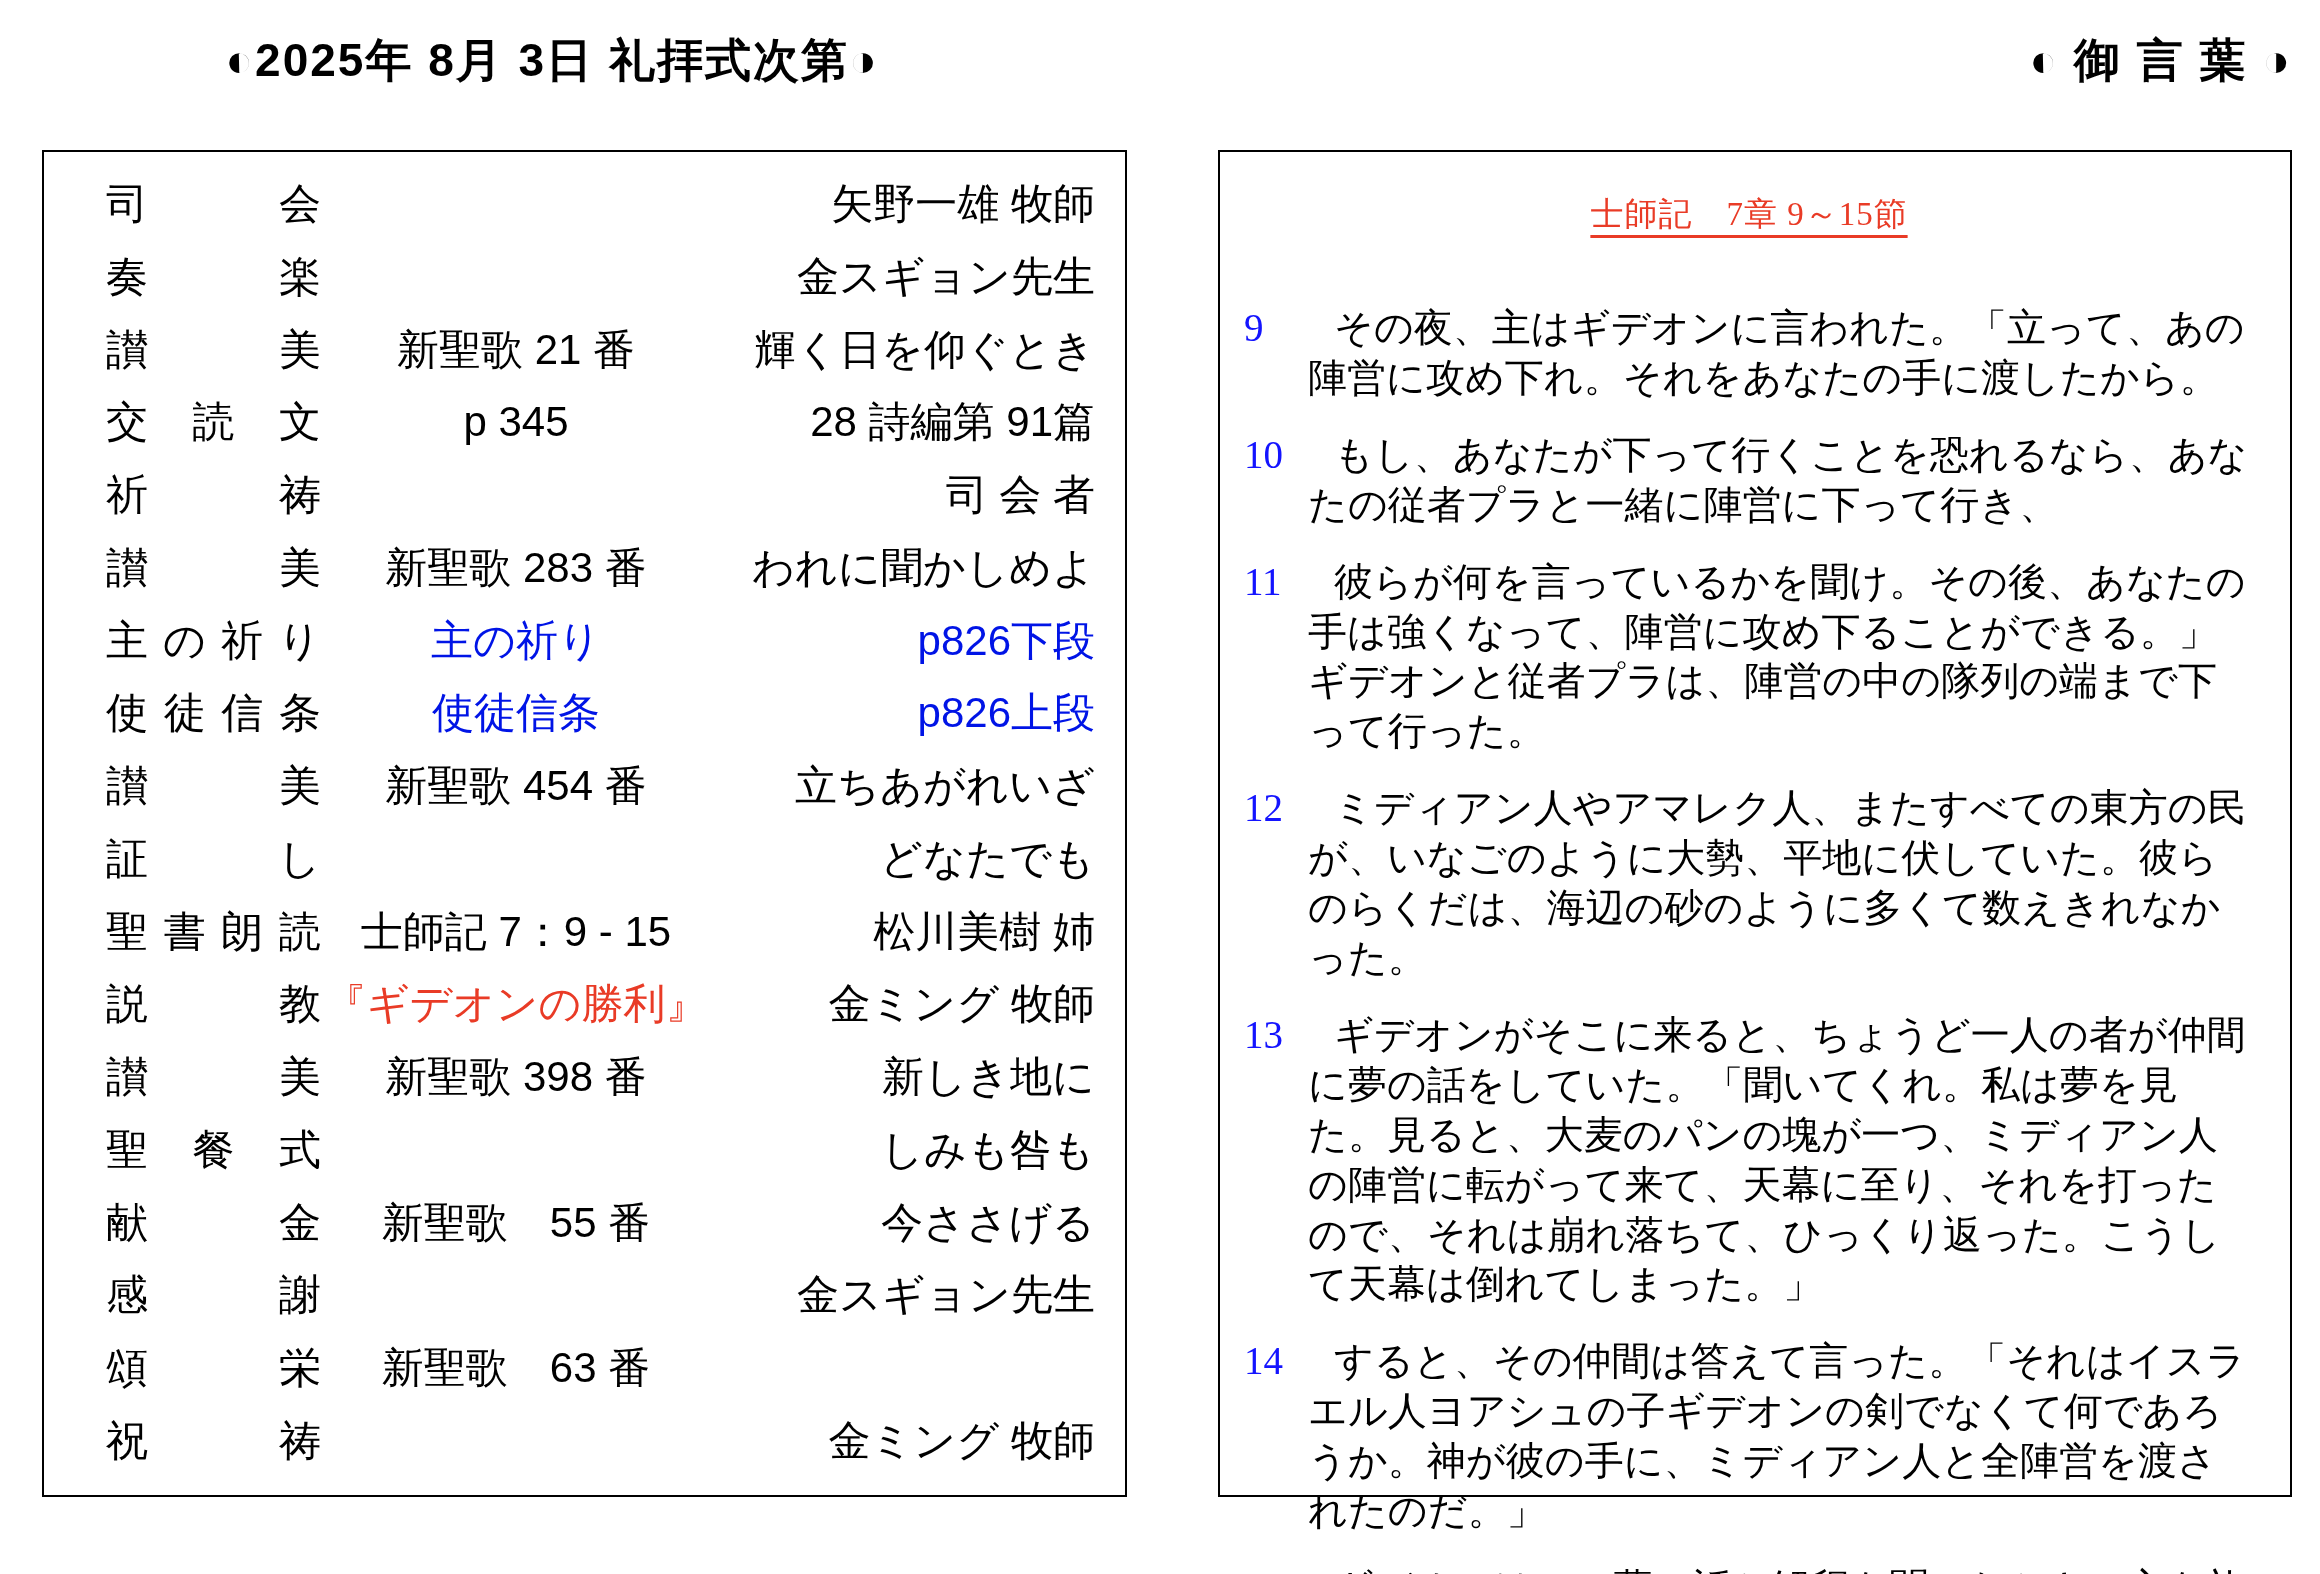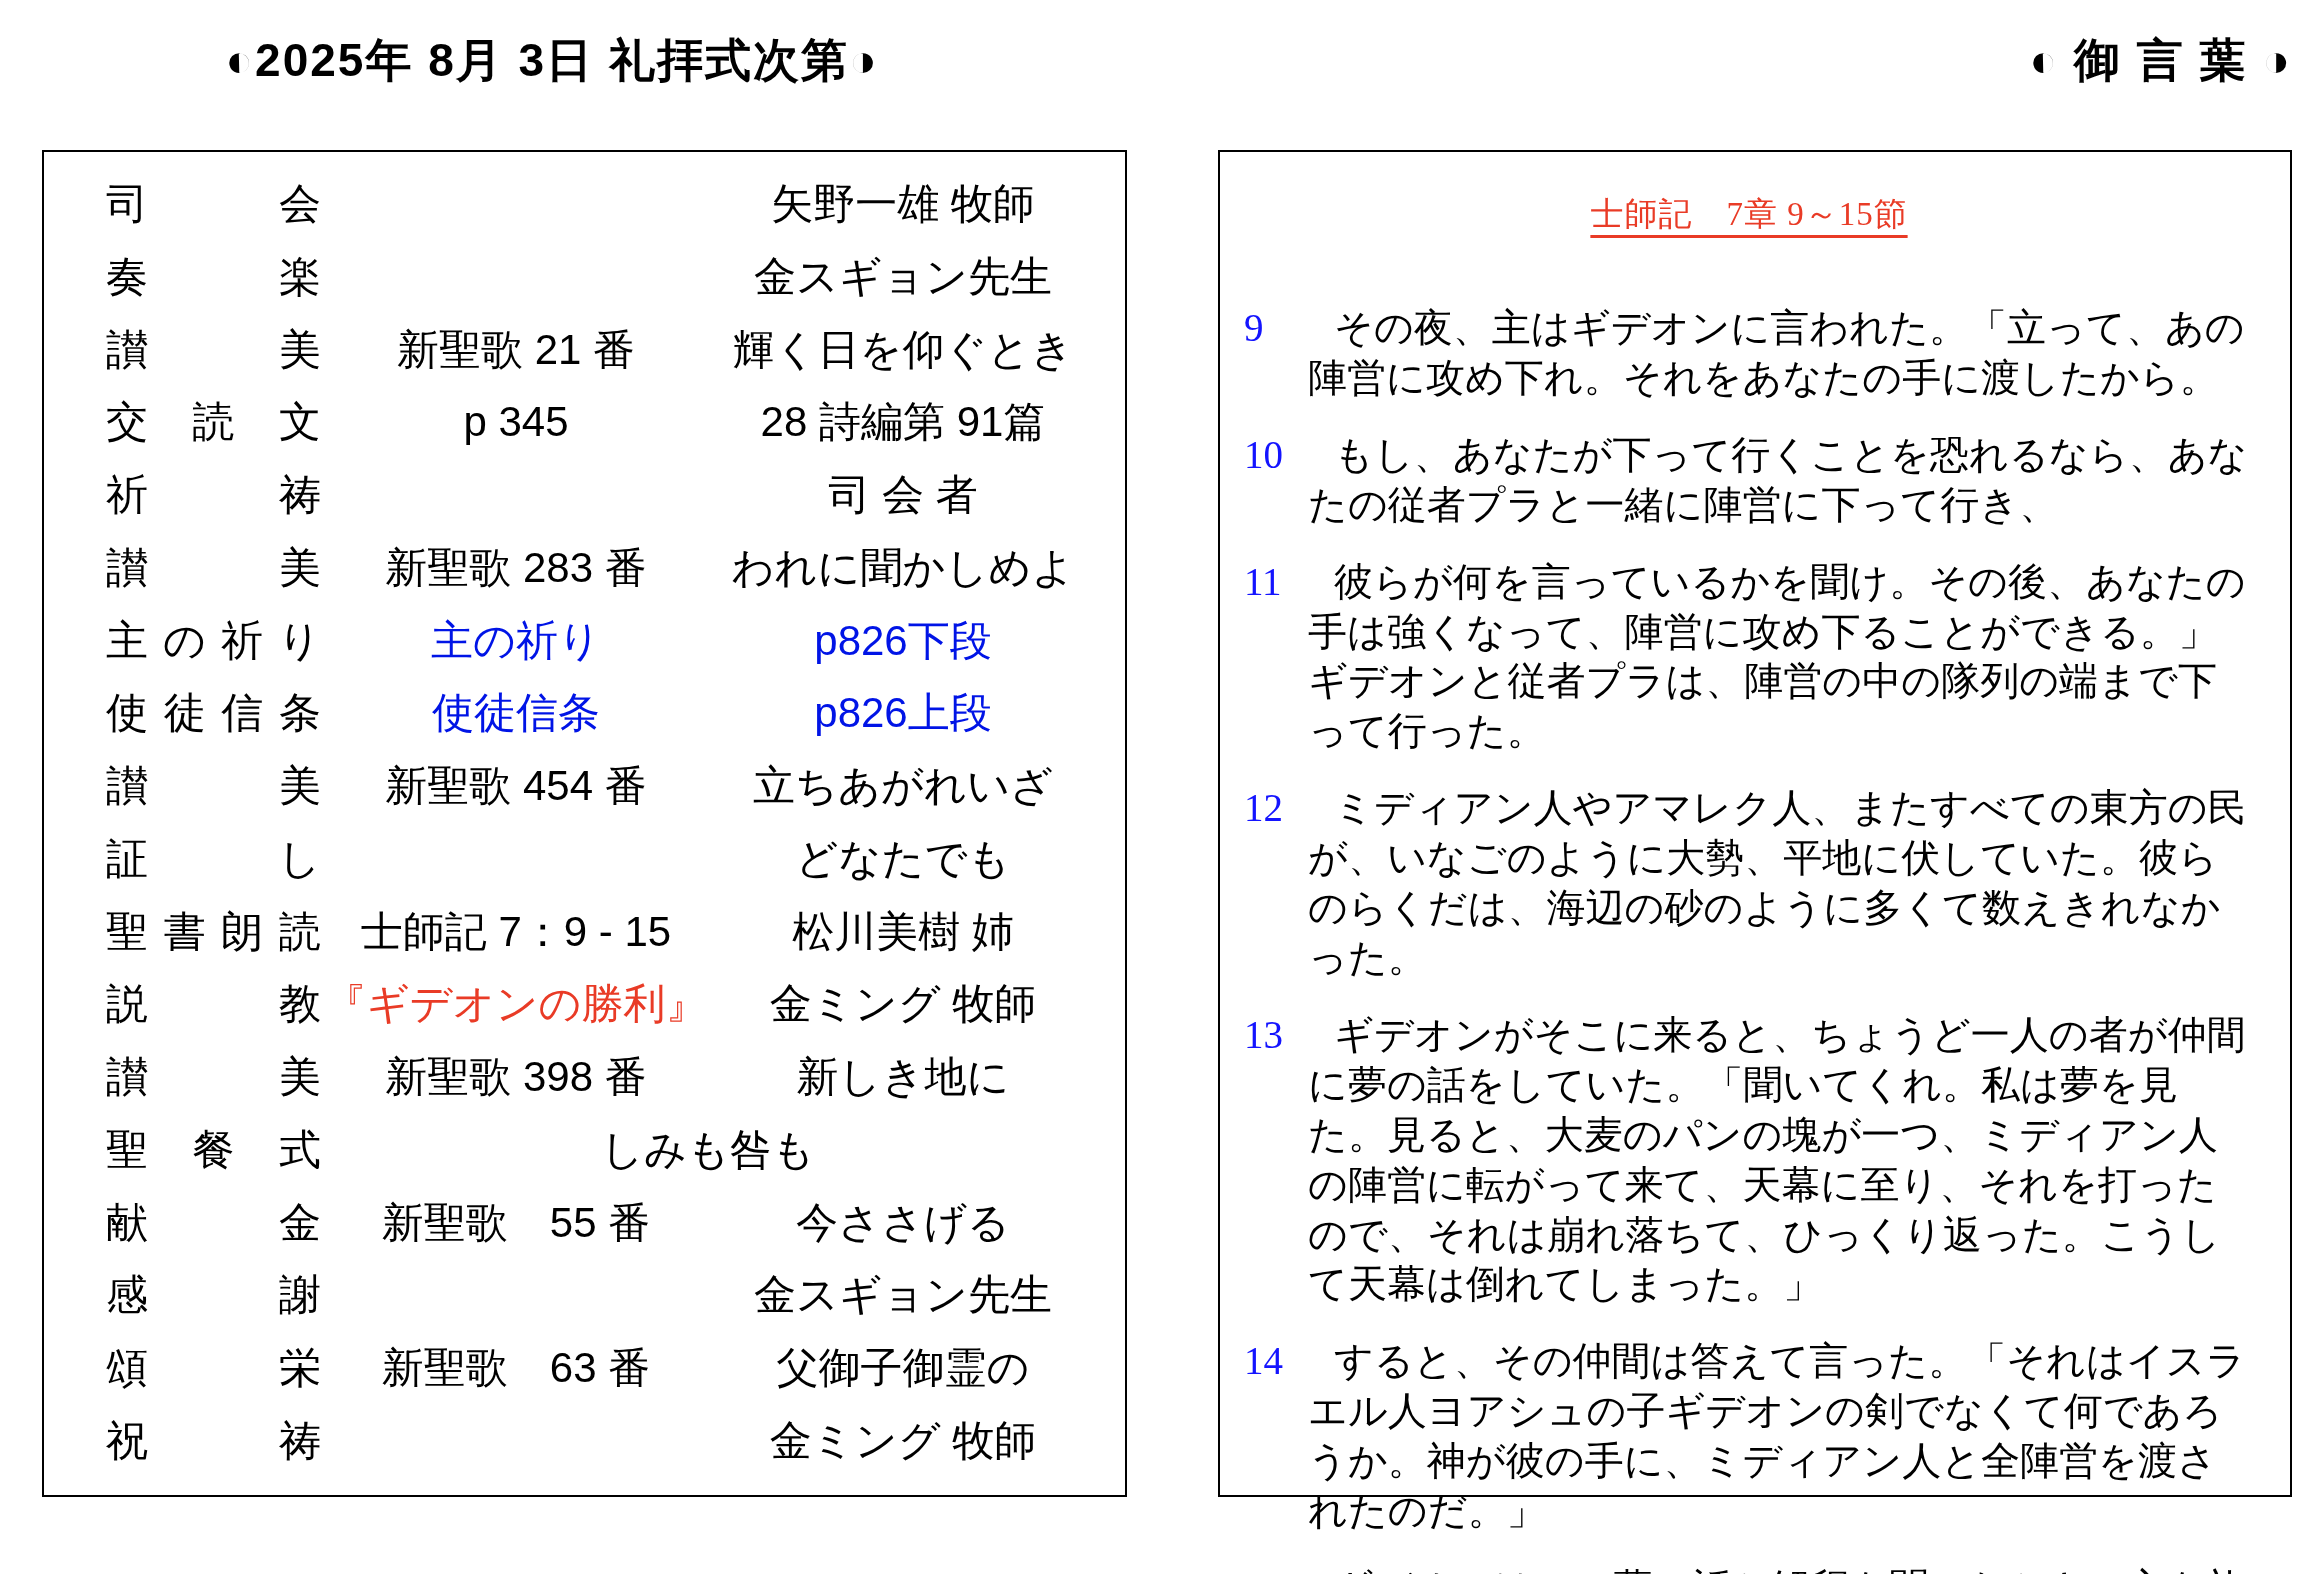--- a/index.html
+++ b/index.html
@@ -43,21 +43,21 @@
     width:215px;flex:0 0 215px;
     display:flex;justify-content:space-between;
     font-weight:400;
   }
   .cell-middle{
     width:390px;flex:0 0 390px;
     text-align:center;white-space:pre;
   }
   .cell-right{
     flex:1 1 auto;
-    text-align:center;white-space:pre;
+    text-align:right;white-space:pre;
     padding-right:10px;
   }
   .c-blue{color:var(--accent-blue,#0014e6);}
   .c-red{color:var(--accent-red,#ea3b26);}
   
   .scripture{
     height:100%;box-sizing:border-box;
     padding:40px 36px 20px 24px;
     display:flex;flex-direction:column;
   }
@@ -233,21 +233,20 @@
           </div>
           <div class="cell-middle"></div>
           <div class="cell-right">金スギョン先生</div>
         </div>
         <div class="row">
           <div class="row-label">
             <span>頌</span>
             <span>栄</span>
           </div>
           <div class="cell-middle">新聖歌　63 番</div>
-          <div class="cell-right">父御子御霊の</div>
         </div>
         <div class="row">
           <div class="row-label">
             <span>祝</span>
             <span>祷</span>
           </div>
           <div class="cell-middle"></div>
           <div class="cell-right">金ミング 牧師</div>
         </div>
       </div>

